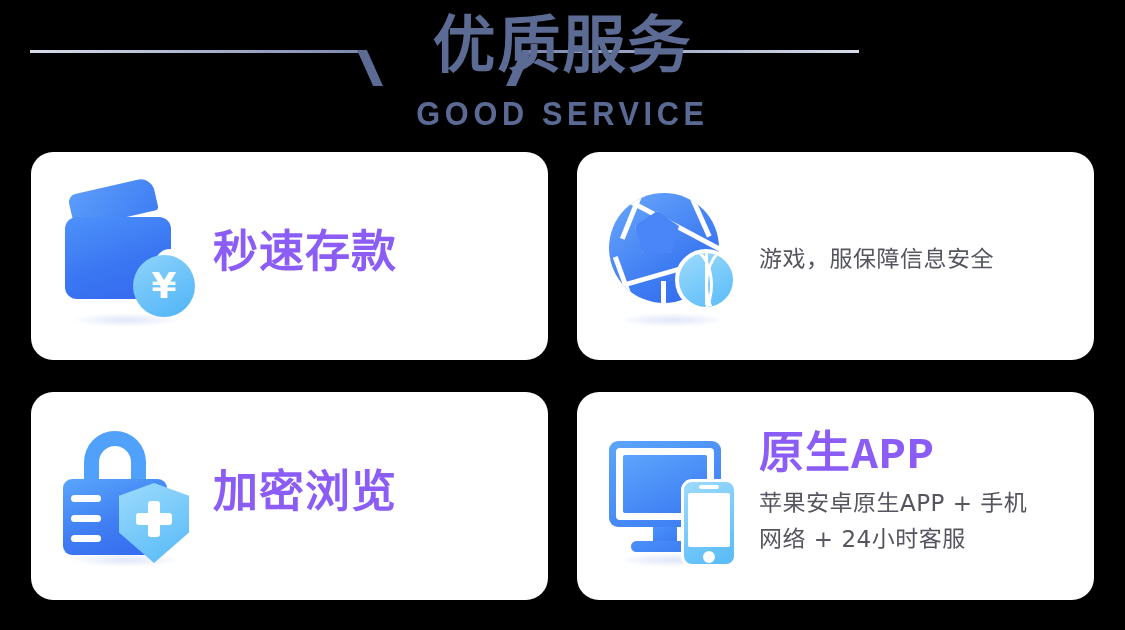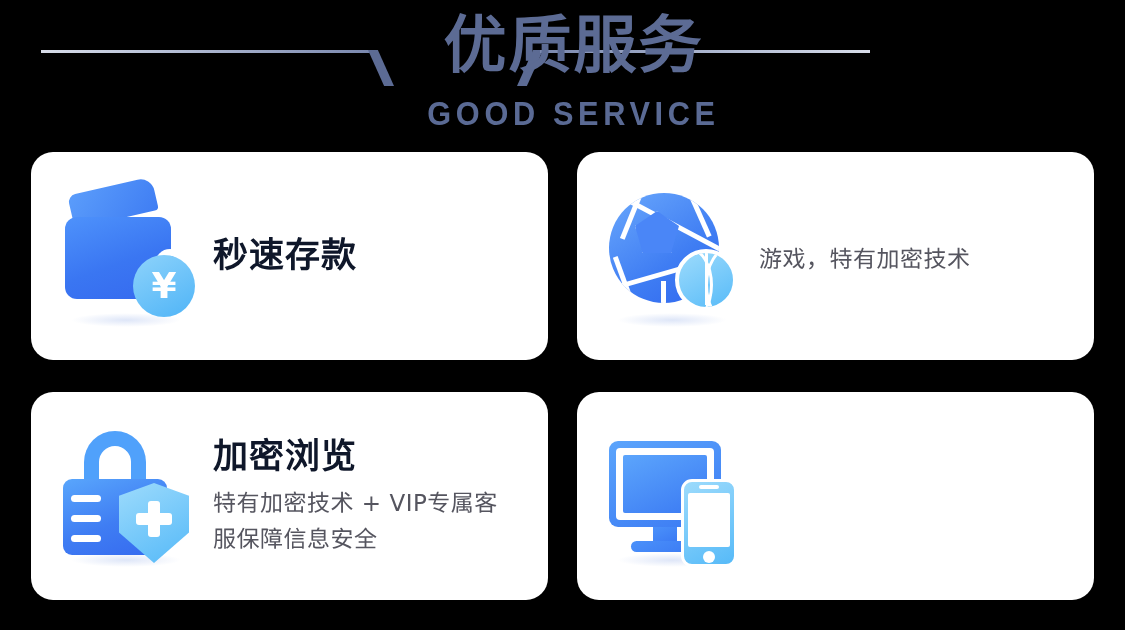--- a/index.html
+++ b/index.html
@@ -12,21 +12,21 @@
     width: 1125px;
     height: 630px;
     overflow: hidden;
     font-family: "Liberation Sans", "DejaVu Sans", sans-serif;
     position: relative;
   }
 
   
   #header {
     position: absolute;
-    left: 11px; top: 0;
+    left: 0; top: 0;
     width: 889px;
     height: 150px;
   }
   .rule {
     position: absolute;
     top: 50px;
     height: 3px;
   }
   .rule-left {
     left: 30px;
@@ -108,24 +108,24 @@
     min-width: 150px;
     height: 150px;
     position: relative;
     margin-left: 26px;
   }
   .card-text {
     margin-left: 6px;
     padding-right: 10px;
   }
   .card-title {
-    font-family: Liberation Serif, serif;
-    font-size: 35px;
+    font-family: Liberation Mono, monospace;
+    font-size: 45px;
     font-weight: 700;
-    color: #0f172a;
+    color: #8b5cf6;
     line-height: 44px;
     letter-spacing: 1px;
     white-space: nowrap;
   }
   .card-sub {
     font-family: "DejaVu Sans", "Liberation Sans", sans-serif;
     font-size: 23px;
     font-weight: 400;
     color: #55555f;
     line-height: 36px;
@@ -392,54 +392,57 @@
       </div>
       <div class="ball-center"></div>
       <div class="ball-basket">
         <div class="bk-v"></div>
         <div class="bk-c1"></div>
         <div class="bk-c2"></div>
       </div>
     </div>
     <div class="card-text">
       <div class="card-sub">
-        <div>游戏，特有加密技术</div>
+        <div>游戏，服保障信息安全</div>
       </div>
     </div>
   </div>
 
   <div class="card">
     <div class="card-icon">
       <div class="icon-shadow"></div>
       <div class="lock-shackle"></div>
       <div class="lock-body"></div>
       <div class="lock-line ll1"></div>
       <div class="lock-line ll2"></div>
       <div class="lock-line ll3"></div>
       <div class="lock-shield"></div>
       <div class="shield-cross-h"></div>
       <div class="shield-cross-v"></div>
     </div>
     <div class="card-text">
       <div class="card-title">加密浏览</div>
-      <div class="card-sub">
-        <div>特有加密技术 + VIP专属客</div>
-        <div>服保障信息安全</div>
-      </div>
     </div>
   </div>
 
   <div class="card">
     <div class="card-icon">
       <div class="icon-shadow"></div>
       <div class="mon-outer"></div>
       <div class="mon-bezel"></div>
       <div class="mon-screen"></div>
       <div class="mon-neck"></div>
       <div class="mon-base"></div>
       <div class="phone"></div>
       <div class="phone-screen"></div>
       <div class="phone-speaker"></div>
       <div class="phone-home"></div>
     </div>
+    <div class="card-text">
+      <div class="card-title">原生APP</div>
+      <div class="card-sub">
+        <div>苹果安卓原生APP + 手机</div>
+        <div>网络 + 24小时客服</div>
+      </div>
+    </div>
   </div>
 
 </div>
 
 </body></html>

